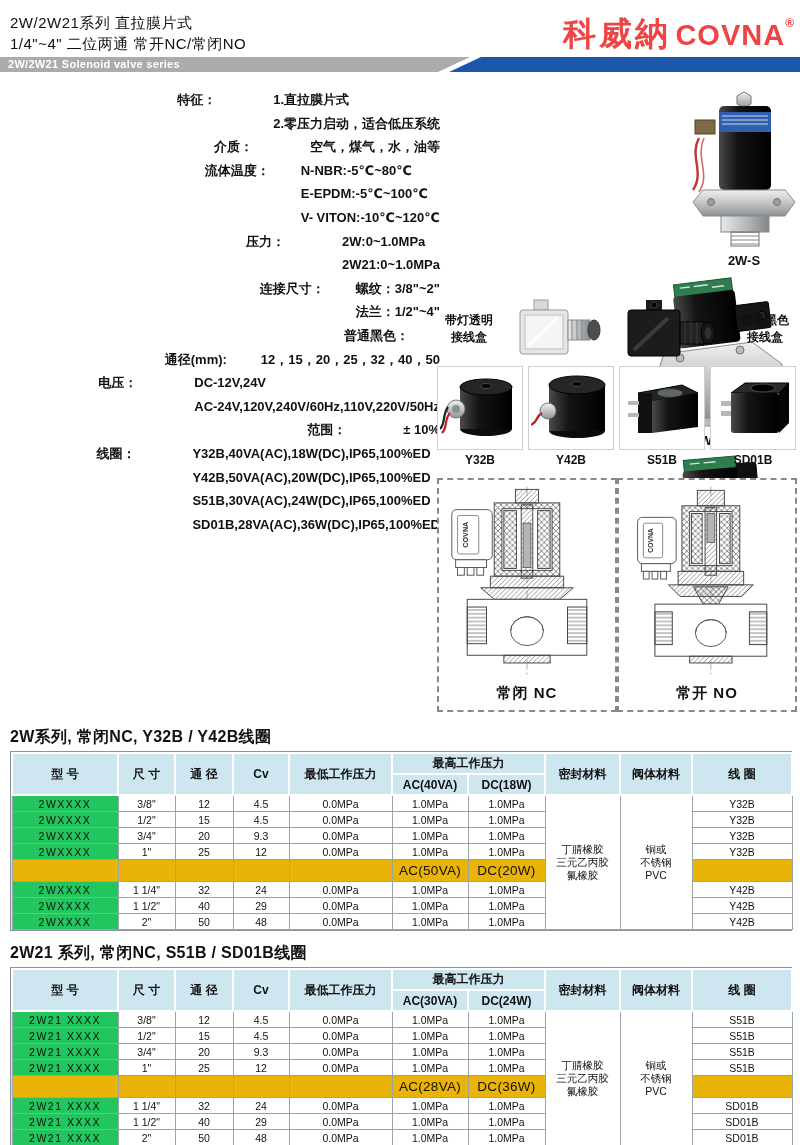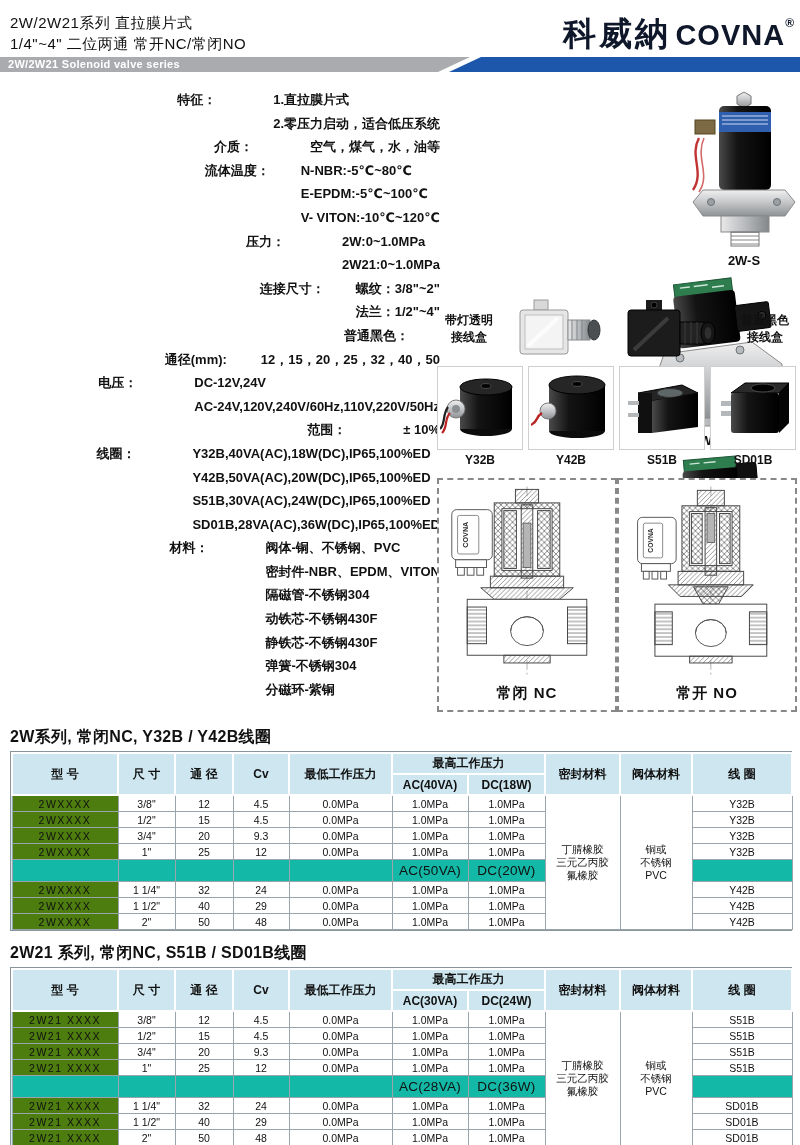--- a/index.html
+++ b/index.html
@@ -1,20 +1,20 @@
 <!DOCTYPE html>
 <html><head>
 <meta charset="utf-8">
 <style>
   html,body{margin:0;padding:0;}
   body{width:800px;height:1145px;position:relative;background:#fff;overflow:hidden;
        font-family:"Liberation Sans","DejaVu Sans",sans-serif;color:#111;}
   
   .titles{position:absolute;left:10px;top:12px;font-size:15px;font-weight:normal;line-height:21px;letter-spacing:.5px;}
-  .logo{position:absolute;right:6px;top:12px;color:#0f172a;font-weight:bold;white-space:nowrap;}
+  .logo{position:absolute;right:6px;top:12px;color:#ef4444;font-weight:bold;white-space:nowrap;}
   .logo .cn{font-size:33px;letter-spacing:3px;}
   .logo .en{font-size:29px;letter-spacing:1px;}
   .logo sup{font-size:12px;vertical-align:18px;}
   .banner{position:absolute;left:0;top:57px;width:800px;height:15px;}
   .banner-text{position:absolute;left:8px;top:58px;color:#fff;font-size:11px;font-weight:bold;letter-spacing:.3px;}
   
   .specs{position:absolute;left:10px;top:88px;width:430px;}
   .spec-row{display:flex;justify-content:flex-end;}
   .spec-label{flex:0 0 96px;font-size:13px;font-weight:bold;line-height:23.6px;white-space:nowrap;}
   .spec-text{font-size:13px;font-weight:bold;line-height:23.6px;white-space:pre-line;}
@@ -38,22 +38,22 @@
   .dlabel{position:absolute;bottom:7px;width:100%;text-align:center;font-size:15px;font-weight:bold;letter-spacing:1px;}
   
   .section-title{position:absolute;left:10px;font-size:16px;font-weight:bold;letter-spacing:.3px;}
   #t1-title{top:727px;} #t2-title{top:943px;}
   .tbl-wrap{position:absolute;left:10px;width:780px;border:1px solid #8a959b;background:#cde6ef;}
   #t1-wrap{top:751px;} #t2-wrap{top:967px;}
   table{border-collapse:collapse;width:100%;table-layout:fixed;padding-left:36px;}
   th{background:#cde6ef;border:2px solid #fff;font-size:12px;font-weight:bold;height:19px;padding:0;}
   th.sub{font-size:12px;}
   td{border:1px solid #9aa5ab;background:#fff;font-size:10.5px;text-align:center;height:15px;padding:0 1px;}
-  td.c-model{background:#4d7c0f;letter-spacing:1.5px;}
-  tr.mid td{background:#14b8a6;height:21px;}
+  td.c-model{background:#22c55e;letter-spacing:1.5px;}
+  tr.mid td{background:#eab308;height:21px;}
   tr.mid td.big{font-size:13.5px;letter-spacing:.3px;}
   td.c-merge{background:#fff;white-space:pre-line;line-height:13px;}
 </style>
 </head>
 <body>
 
 <svg width="0" height="0" style="position:absolute" aria-hidden="true">
   <defs>
     <linearGradient id="gSteel" x1="0" y1="0" x2="0" y2="1">
       <stop offset="0" stop-color="#f0f0f0"></stop>
@@ -151,30 +151,20 @@
     </div>
 
     <div class="spec-row">
       <div class="spec-label">线圈：</div>
       <div class="spec-text">Y32B,40VA(AC),18W(DC),IP65,100%ED
 Y42B,50VA(AC),20W(DC),IP65,100%ED
 S51B,30VA(AC),24W(DC),IP65,100%ED
 SD01B,28VA(AC),36W(DC),IP65,100%ED</div>
     </div>
 
-    <div class="spec-row">
-      <div class="spec-label">材料：</div>
-      <div class="spec-text">阀体-铜、不锈钢、PVC
-密封件-NBR、EPDM、VITON
-隔磁管-不锈钢304
-动铁芯-不锈钢430F
-静铁芯-不锈钢430F
-弹簧-不锈钢304
-分磁环-紫铜</div>
-    </div>
   </div>
 
 <div class="products">
   <figure class="product" style="width:112px;margin:0">
     <div class="ph">
       <svg width="110" height="160" viewBox="0 0 110 160">
         <polygon points="48,6 55,2 62,6 62,14 55,18 48,14" fill="url(#gSteel)" stroke="#777"></polygon>
         <rect x="30" y="16" width="52" height="84" rx="5" fill="url(#gBlack)"></rect>
         <rect x="30" y="22" width="52" height="20" fill="#2f5fae"></rect>
         <path d="M33 26h46M33 30h46M33 34h46" stroke="#cfd9ee" stroke-width="1"></path>

